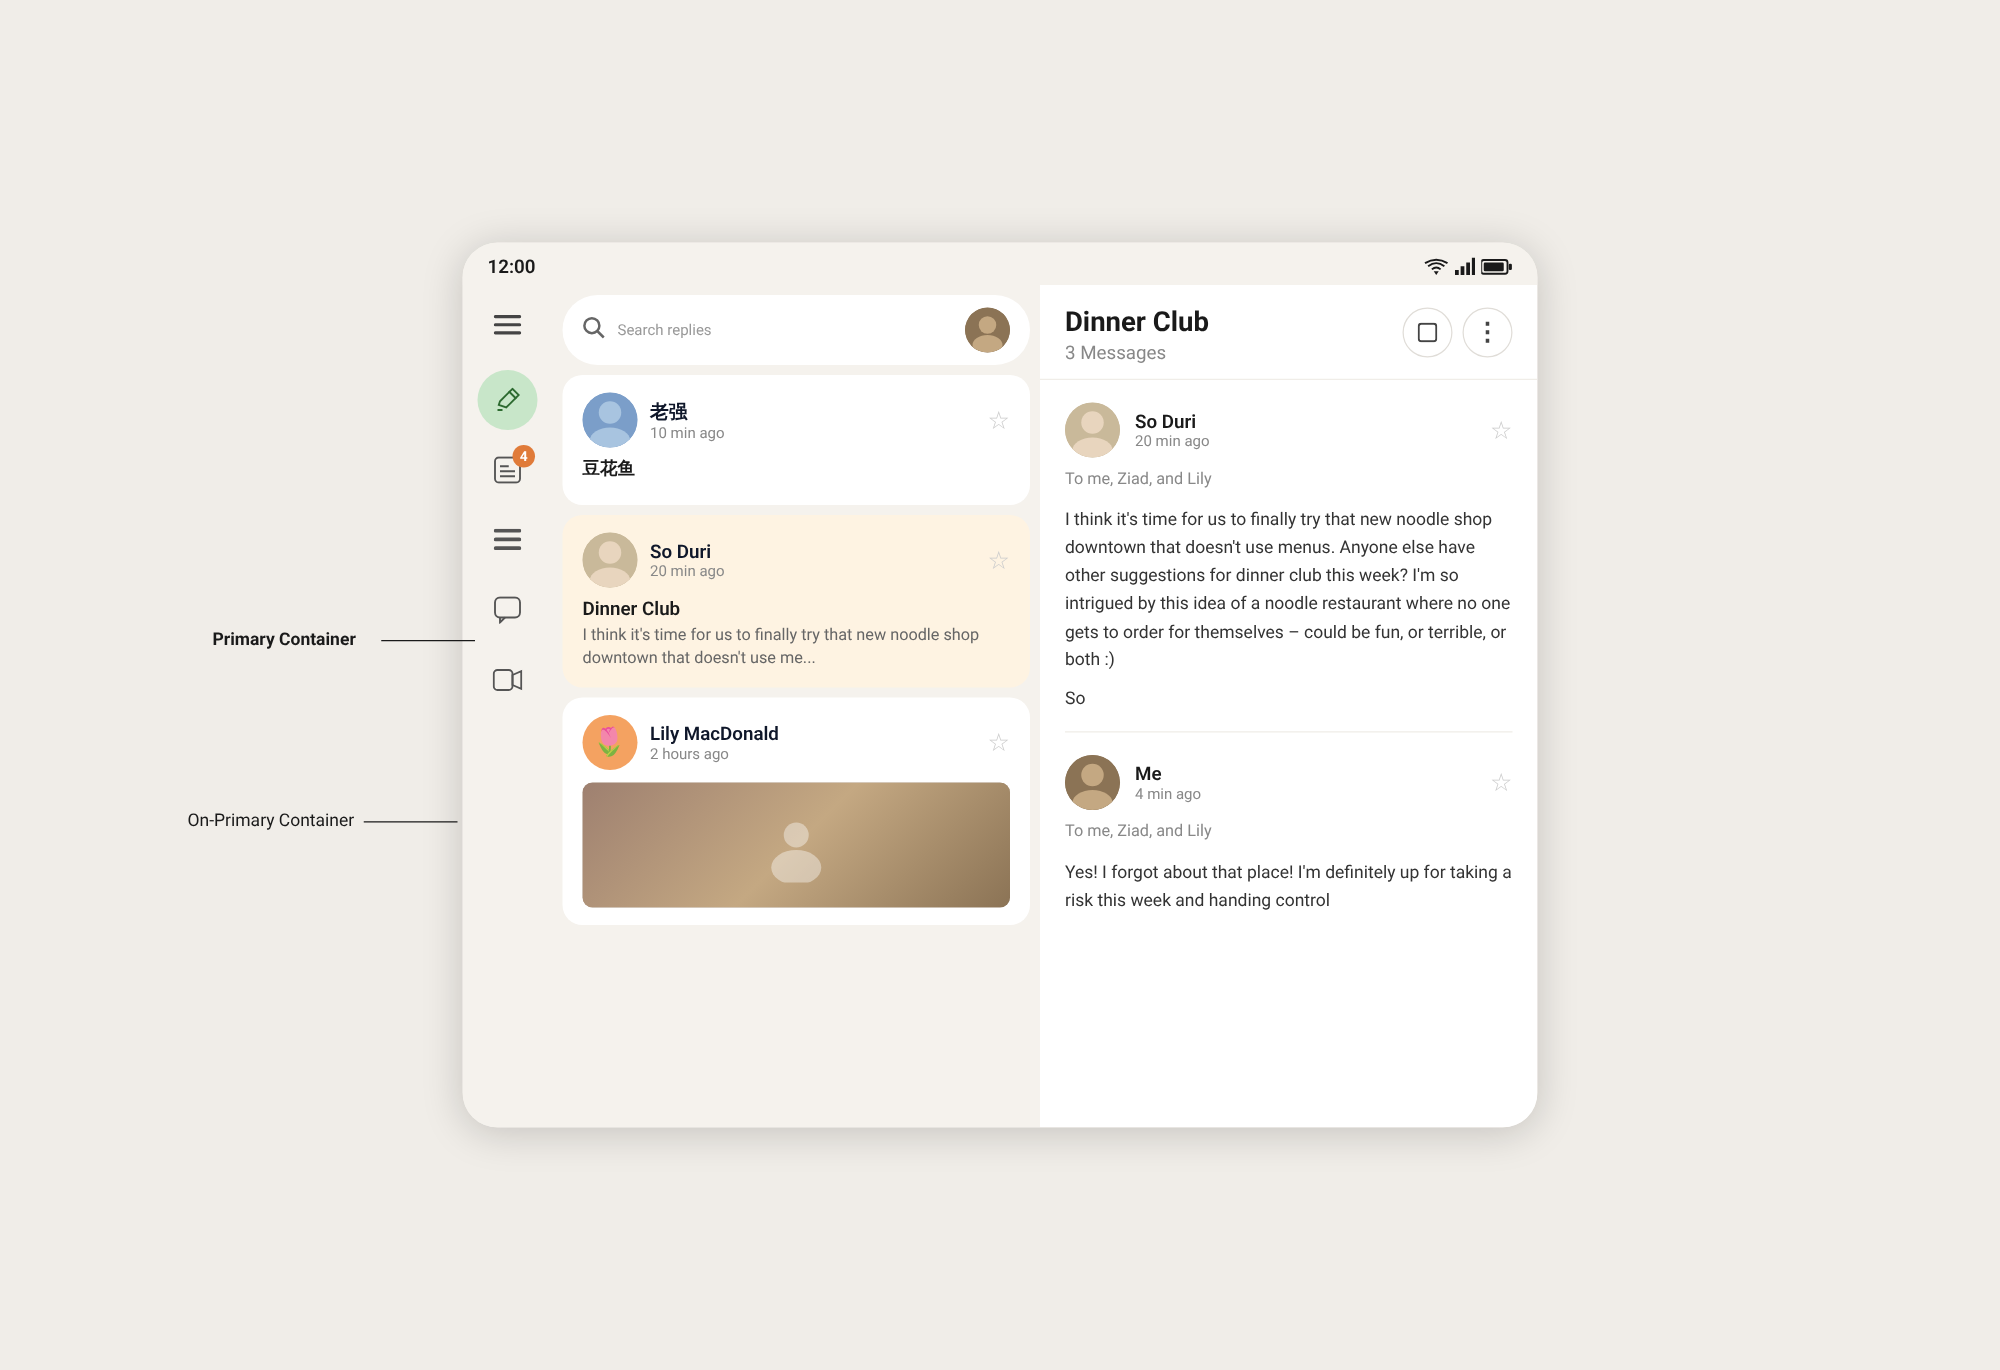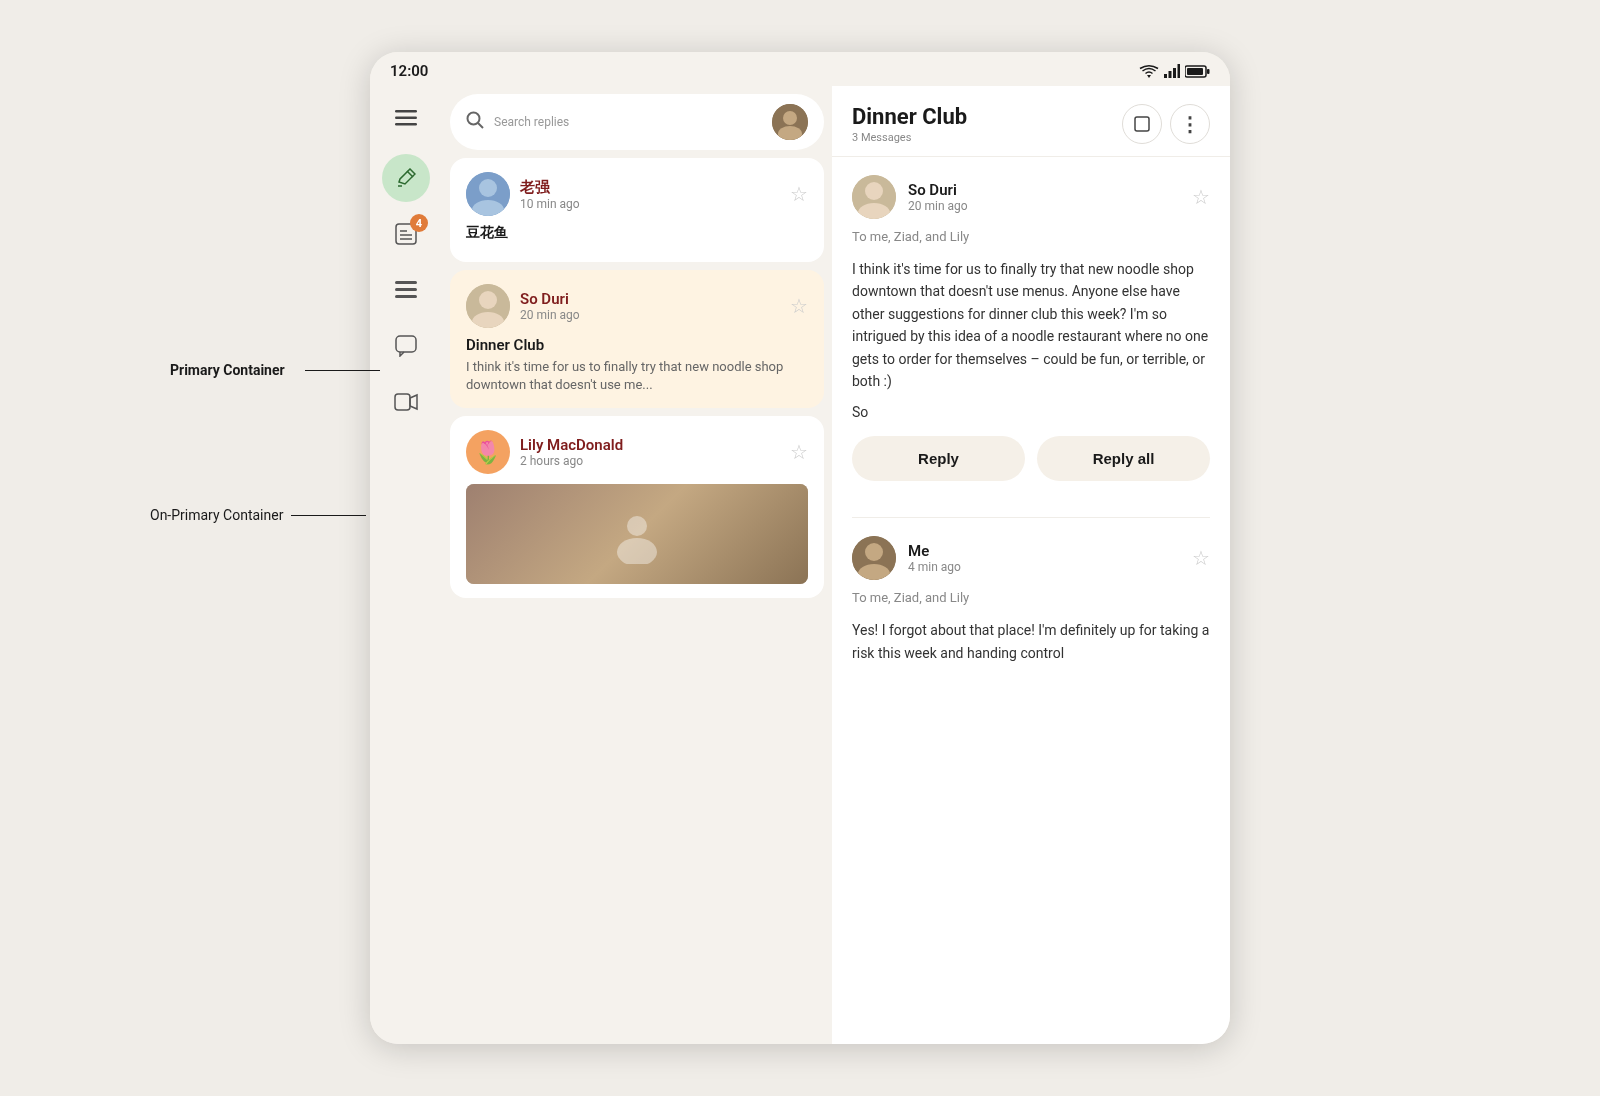--- a/index.html
+++ b/index.html
@@ -19,21 +19,21 @@
       align-items: flex-start;
       position: relative;
       gap: 40px;
     }
 
     
     .phone-frame {
       background: #f5f2ed;
       border-radius: 28px;
       width: 860px;
-      height: 992px;
+      height: 708px;
       overflow: hidden;
       box-shadow: 0 4px 32px rgba(0,0,0,0.18);
       display: flex;
       flex-direction: column;
     }
 
     
     .status-bar {
       display: flex;
       justify-content: space-between;
@@ -178,21 +178,21 @@
       overflow: hidden;
       background: #ccc;
       display: flex;
       align-items: center;
       justify-content: center;
       font-size: 18px;
     }
     .sender-name {
       font-size: 15px;
       font-weight: 600;
-      color: #7f1d1d;
+      color: #0f172a;
     }
     .sender-time {
       font-size: 12px;
       color: #888;
     }
     .star-icon {
       color: #ccc;
       font-size: 20px;
       cursor: pointer;
     }
@@ -233,21 +233,21 @@
       display: flex;
       align-items: flex-start;
       justify-content: space-between;
     }
     .detail-title {
       font-size: 22px;
       font-weight: 700;
       color: #1a1a1a;
     }
     .detail-subtitle {
-      font-size: 11px;
+      font-size: 15px;
       color: #888;
       margin-top: 2px;
     }
     .detail-header-actions {
       display: flex;
       gap: 8px;
     }
     .detail-action-btn {
       width: 40px;
       height: 40px;
@@ -556,24 +556,20 @@
                   <div class="message-sender-name">So Duri</div>
                   <div class="message-time">20 min ago</div>
                 </div>
               </div>
               <span class="star-icon">☆</span>
             </div>
             <div class="message-to">To me, Ziad, and Lily</div>
             <div class="message-body">I think it's time for us to finally try that new noodle shop downtown that doesn't use menus. Anyone else have other suggestions for dinner club this week? I'm so intrigued by this idea of a noodle restaurant where no one gets to order for themselves – could be fun, or terrible, or both :)</div>
             <div class="message-sign">So</div>
 
-            <div class="reply-actions">
-              <button class="reply-btn">Reply</button>
-              <button class="reply-btn">Reply all</button>
-            </div>
           </div>
 
           <div class="message-item-me">
             <div class="message-header">
               <div class="message-sender-info">
                 <div class="avatar-detail" style="background:#8B7355;">
                   <svg width="44" height="44" viewBox="0 0 44 44">
                     <circle cx="22" cy="22" r="22" fill="#8B7355"></circle>
                     <circle cx="22" cy="16" r="9" fill="#c4a882"></circle>
                     <ellipse cx="22" cy="38" rx="16" ry="10" fill="#c4a882"></ellipse>

